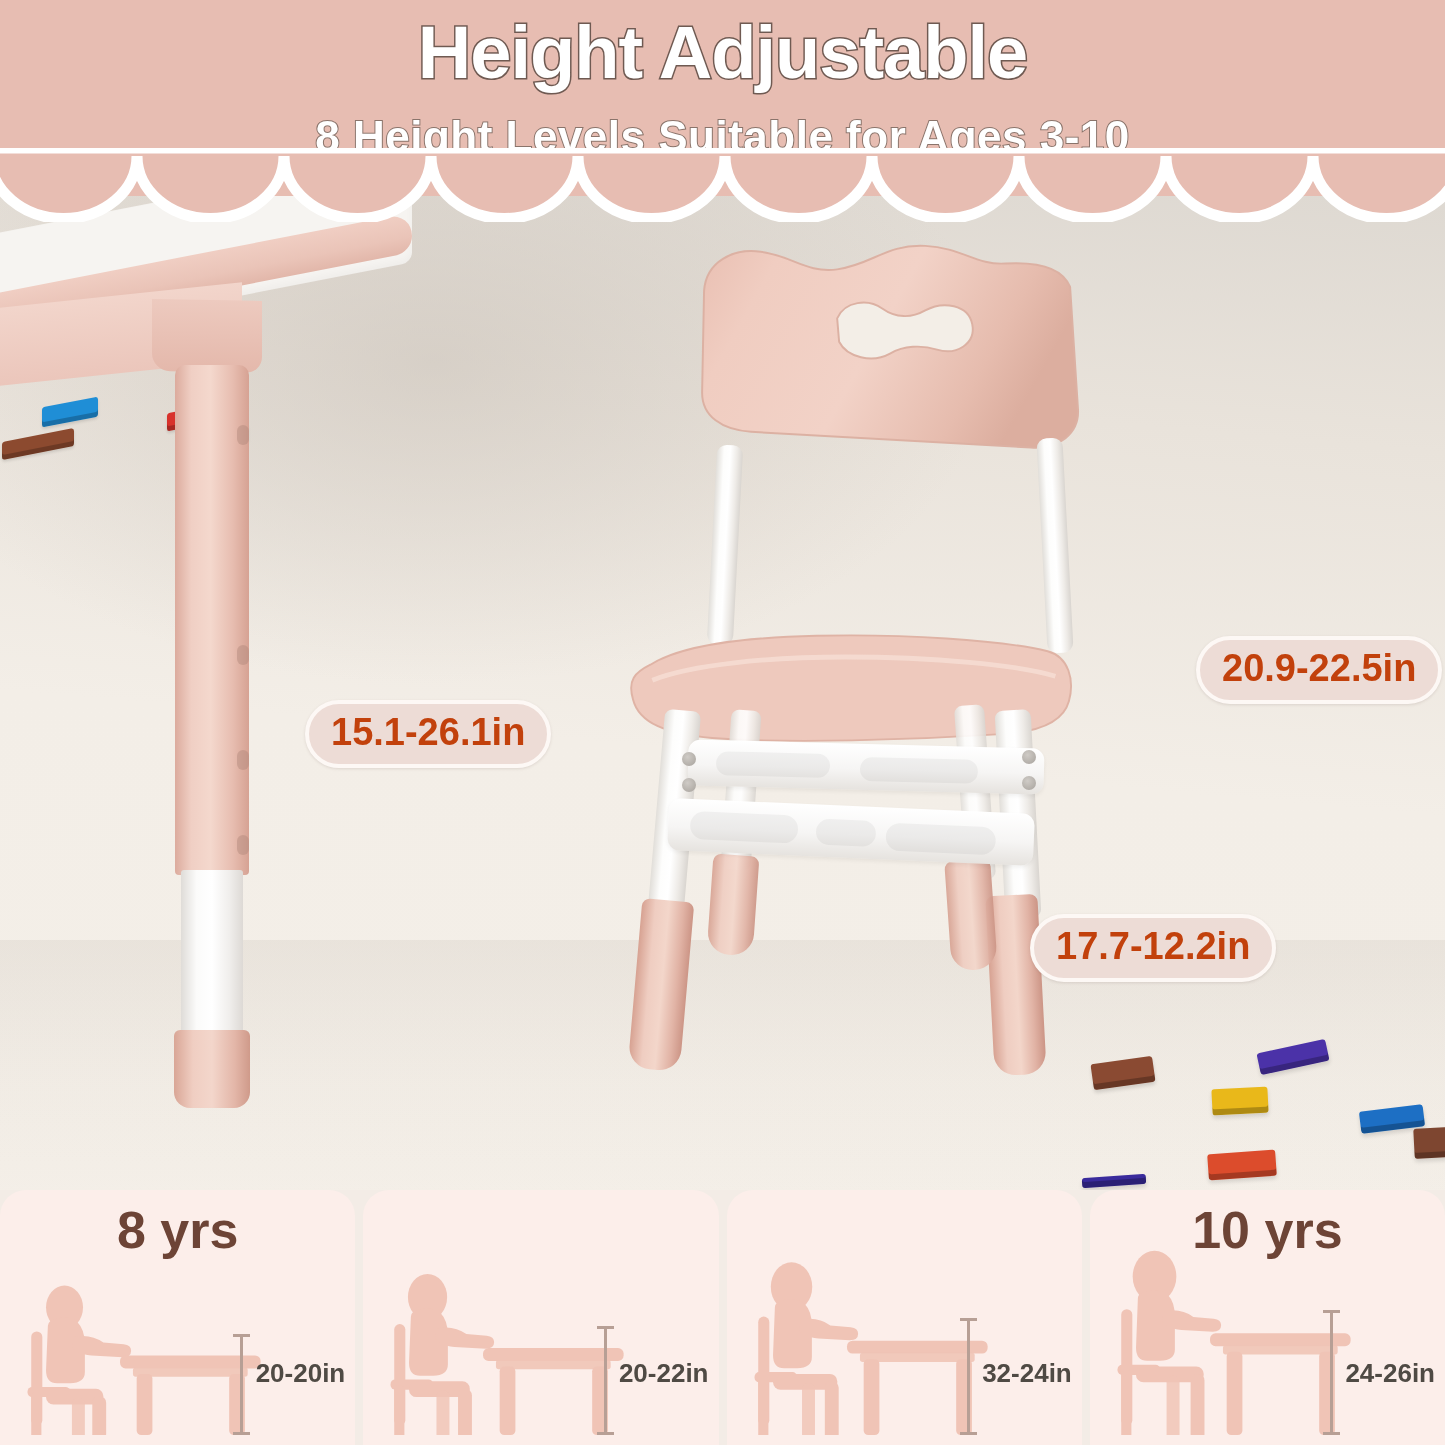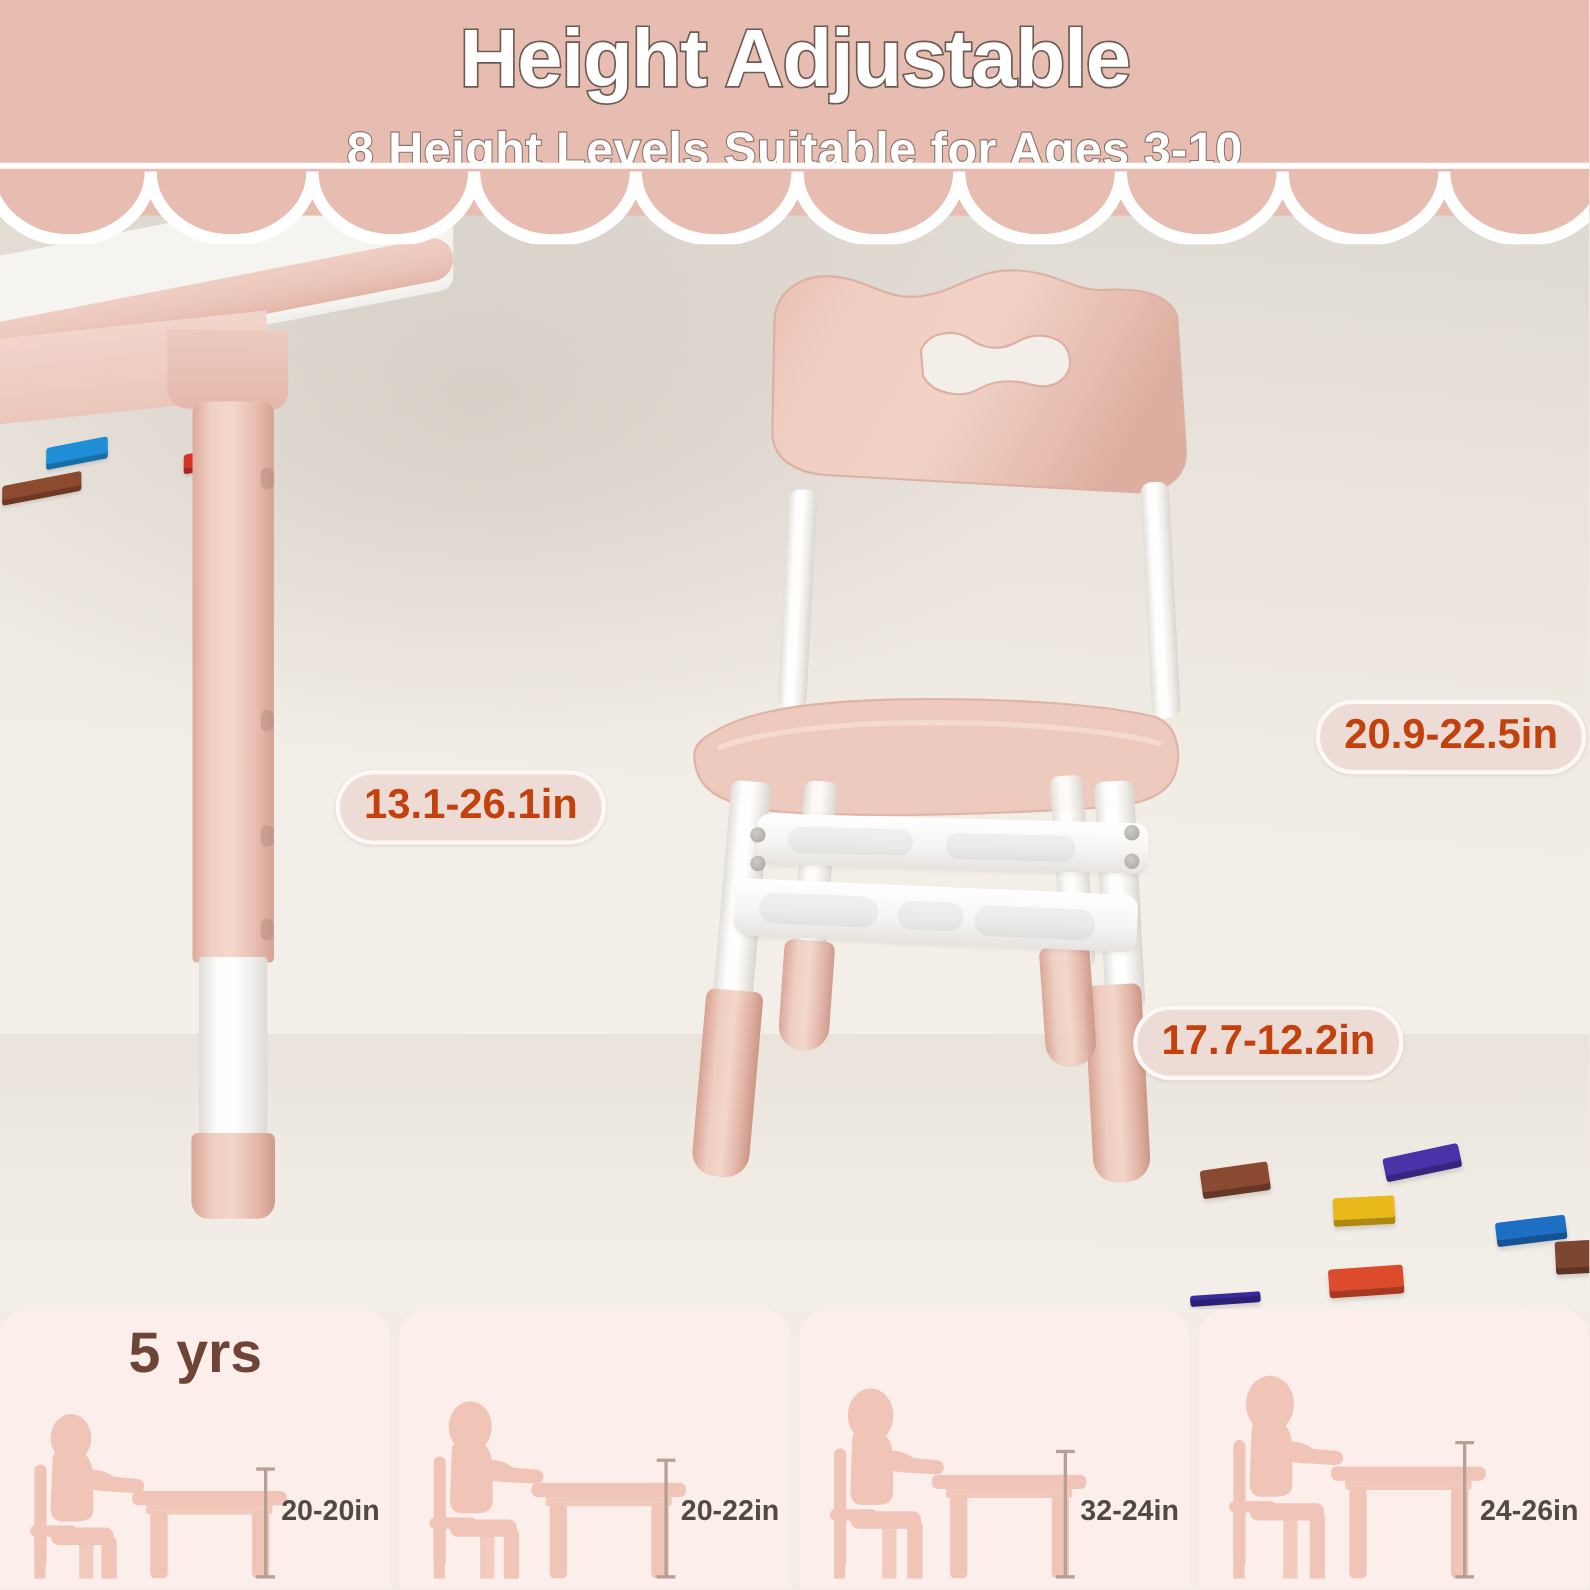--- a/index.html
+++ b/index.html
@@ -339,21 +339,21 @@
         <div class="floorblock" style="left: 1082px; top: 996px; width: 64px; height: 10px; background: rgb(58, 43, 156); transform: rotate(-4deg); box-shadow: rgba(0, 0, 0, 0.25) 0px -6px 0px inset, rgba(0, 0, 0, 0.13) 0px 3px 4px;"></div>
       </div>
   </div>
 
   <div>
     <div class="measure-cap" style="left:388px; top:258px; width:42px;"></div>
     <div class="measure-line" style="left:407px; top:258px; height:348px;"></div>
     <svg style="position:absolute; left:383px; top:608px; width:52px; height:90px;">
       <path d="M 26 4 L 48 30 L 36 40 L 32 33 L 32 84 L 20 84 L 20 33 L 16 40 L 4 30 Z" fill="#8a4a32" stroke="#fbf7f3" stroke-width="5" stroke-linejoin="round" paint-order="stroke"></path>
     </svg>
-    <div class="pill" style="left:305px; top:700px;">13.1-26.1in</div>
+    <div class="pill" style="left:305px; top:700px;">15.1-26.1in</div>
     <svg style="position:absolute; left:383px; top:790px; width:52px; height:90px;">
       <path d="M 26 86 L 48 58 L 36 48 L 32 55 L 32 5 L 20 5 L 20 55 L 16 48 L 4 58 Z" fill="#8a4a32" stroke="#fbf7f3" stroke-width="5" stroke-linejoin="round" paint-order="stroke"></path>
     </svg>
     <div class="measure-line" style="left:407px; top:875px; height:222px;"></div>
     <div class="measure-cap" style="left:388px; top:1095px; width:42px;"></div>
     <div class="dashed" style="left:238px; top:1097px; width:152px;"></div>
   </div>
 
   <div>
     <div class="dashed" style="left:1075px; top:268px; width:218px;"></div>
@@ -389,21 +389,21 @@
   <div class="header">
     <div class="header-title">Height Adjustable</div>
     <div class="header-sub">8 Height Levels   Suitable for Ages 3-10</div>
     <svg class="scallop" viewBox="0 0 1470 74" preserveAspectRatio="none">
       <path id="scallopPath" d="M 0 0 L 1470 0 L 1470 8 A 73.5 62.475 0 0 1 1323 8 A 73.5 62.475 0 0 1 1176 8 A 73.5 62.475 0 0 1 1029 8 A 73.5 62.475 0 0 1 882 8 A 73.5 62.475 0 0 1 735 8 A 73.5 62.475 0 0 1 588 8 A 73.5 62.475 0 0 1 441 8 A 73.5 62.475 0 0 1 294 8 A 73.5 62.475 0 0 1 147 8 A 73.5 62.475 0 0 1 0 8 Z" fill="#e7bdb2" stroke="#ffffff" stroke-width="11"></path>
     </svg>
   </div>
 
   <div class="agepanel" id="age-panel">
       <div class="agecard">
-        <div class="age-title">5 yrs</div>
+        <div class="age-title">8 yrs</div>
         <svg class="age-svg" viewBox="0 0 290 200">
           <rect x="22" y="88" width="12" height="102" rx="6" fill="#f0c4b6"></rect>
           <rect x="18" y="148" width="46" height="11" rx="5" fill="#f0c4b6"></rect>
           <rect x="22" y="154" width="11" height="52" rx="5" fill="#f0c4b6"></rect>
           <ellipse cx="58" cy="62" rx="20" ry="23.599999999999998" fill="#f0c4b6"></ellipse>
           <path d="M 40 82 q 0 -6 10 -8 q 14 -3 22 4 q 8 8 8 24 l 0 30 q 0 12 -16 12 l -14 0 q -12 0 -12 -14 Z" fill="#f0c4b6"></path>
           <path d="M 68 94 q 18 -4 32 6 l 22 2 q 8 1 8 7 q 0 7 -9 7 l -34 -2 q -18 -2 -21 -10 Z" fill="#f0c4b6"></path>
           <rect x="38" y="150" width="62" height="17" rx="8" fill="#f0c4b6"></rect>
           <rect x="88" y="158" width="15" height="48" rx="7" fill="#f0c4b6"></rect>
           <rect x="66" y="160" width="14" height="46" rx="7" fill="#f0c4b6" opacity=".85"></rect>
@@ -453,20 +453,21 @@
           <rect x="132" y="111" width="124" height="10" rx="3" fill="#f0c4b6" opacity=".9"></rect>
           <rect x="136" y="118" width="17" height="82" rx="5" fill="#f0c4b6"></rect>
           <rect x="236" y="118" width="17" height="82" rx="5" fill="#f0c4b6"></rect>
         </svg>
         <div class="age-bar" style="right: 112px; bottom: 12px; height: 114px;"></div>
         <div class="age-bar-cap" style="right: 105px; bottom: 124px;"></div>
         <div class="age-bar-cap" style="right: 105px; bottom: 10px;"></div>
         <div class="age-dim">32-24in</div>
       </div>
       <div class="agecard">
+        <div class="age-title">10 yrs</div>
         <svg class="age-svg" viewBox="0 0 290 200">
           <rect x="22" y="64" width="12" height="126" rx="6" fill="#f0c4b6"></rect>
           <rect x="18" y="124" width="46" height="11" rx="5" fill="#f0c4b6"></rect>
           <rect x="22" y="130" width="11" height="76" rx="5" fill="#f0c4b6"></rect>
           <ellipse cx="58" cy="28.64" rx="23.599999999999998" ry="27.847999999999995" fill="#f0c4b6"></ellipse>
           <path d="M 40 52.239999999999995 q 0 -6 10 -8 q 14 -3 22 4 q 8 8 8 24 l 0 35.4 q 0 12 -16 12 l -14 0 q -12 0 -12 -14 Z" fill="#f0c4b6"></path>
           <path d="M 68 66.4 q 18 -4 32 6 l 22 2 q 8 1 8 7 q 0 7 -9 7 l -34 -2 q -18 -2 -21 -10 Z" fill="#f0c4b6"></path>
           <rect x="38" y="126" width="73.16" height="17" rx="8" fill="#f0c4b6"></rect>
           <rect x="97" y="134" width="15" height="72" rx="7" fill="#f0c4b6"></rect>
           <rect x="71.03999999999999" y="136" width="14" height="70" rx="7" fill="#f0c4b6" opacity=".85"></rect>

